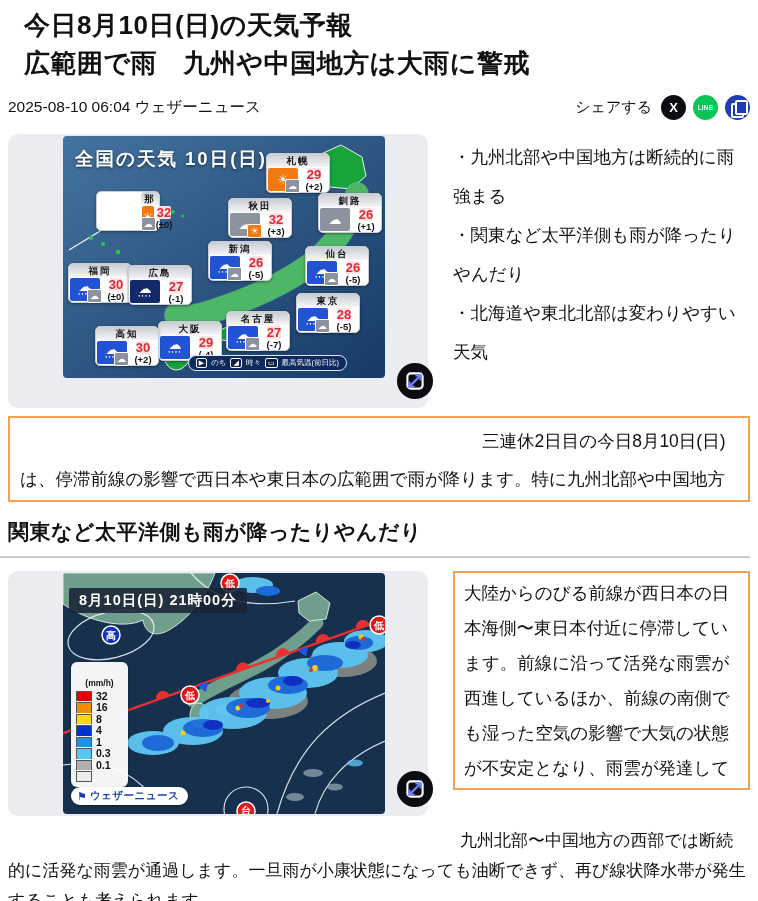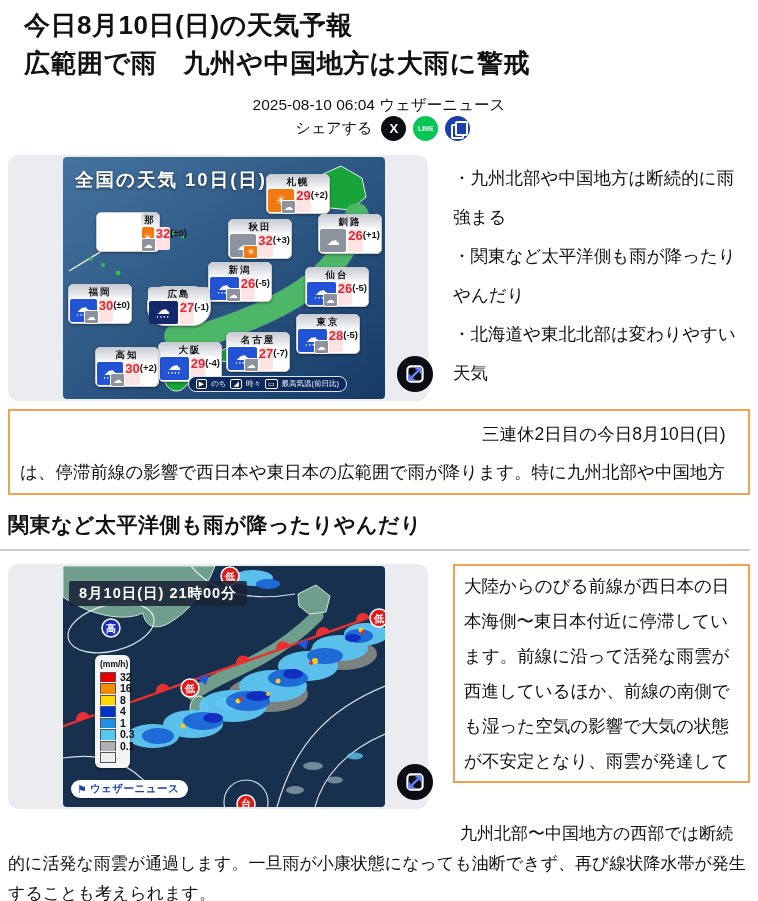--- a/index.html
+++ b/index.html
@@ -2,62 +2,62 @@
 <html><head>
 <meta charset="utf-8">
 <style>
   * { margin:0; padding:0; box-sizing:border-box; }
   body {
     width:758px; height:901px; background:#fff; overflow:hidden;
     font-family:"Liberation Sans","DejaVu Sans",sans-serif; color:#111;
   }
   .header { padding:6px 24px 0; }
   .h1line { font-size:26px; font-weight:800; line-height:38px; letter-spacing:.5px; }
-  .meta-row { margin:13px 8px 0; display:flex; justify-content:space-between; align-items:center;flex-direction:column; }
+  .meta-row { margin:13px 8px 0; display:flex; justify-content:space-between; align-items:center; }
   .date { font-size:15.5px; color:#111; }
   .share { display:flex; align-items:center; gap:7px; }
   .share-label { font-size:15px; margin-right:2px;margin-left:8px; }
   .sicon { width:25px; height:25px; border-radius:50%; display:flex; align-items:center; justify-content:center; cursor:pointer; }
   .sicon.x { background:#0b0d12; color:#fff; font-weight:800; font-size:13px; }
   .sicon.line { background:#06c755; color:#fff; font-weight:800; font-size:6.5px; letter-spacing:.2px; }
   .sicon.copy { background:#1d3fae; position:relative; }
   .sicon.copy::before { content:""; position:absolute; width:9px; height:11px; border:2px solid #fff; border-radius:2px; left:6px; top:8px; background:#1d3fae; }
   .sicon.copy::after { content:""; position:absolute; width:9px; height:11px; border:2px solid #fff; border-radius:2px; left:10px; top:5px; background:#1d3fae; }
 
   .row { display:flex; margin:14px 8px 0; gap:25px; }
   .media-card { width:420px; flex:none; background:#ebecf0; border-radius:10px; position:relative; }
-  .card1 { height:246px; } .card2 { height:245px; }
+  .card1 { height:274px; } .card2 { height:245px; }
   .map-stage { position:absolute; left:55px; top:2px; width:322px; height:242px; border-radius:4px; overflow:hidden; cursor:pointer; }
   .card2 .map-stage { height:241px; }
   .map-stage svg.bg { position:absolute; left:0; top:0; width:100%; height:100%; }
   .map-title { position:absolute; left:12px; top:10px; color:#fff; font-weight:800; font-size:18.5px; letter-spacing:2px; text-shadow:0 1px 3px rgba(0,0,0,.6); }
 
   
   .tile { position:absolute; width:64px; background:#fff; border-radius:5px; border:1px solid #c9ccd3; box-shadow:0 1px 3px rgba(0,0,0,.4); overflow:visible; }
   .tile-name { height:13px; line-height:13px; text-align:center; font-size:9.5px; font-weight:800; letter-spacing:2px; background:linear-gradient(#c9ccd2,#f4f5f7); border-radius:4px 4px 0 0; }
   .tile-body { display:flex; height:25px; padding:1px; }
   .wicon { position:relative; width:30px; height:23px; border-radius:2px; display:flex; flex-direction:column; align-items:center; justify-content:center; }
   .glyph { color:#fff; font-size:13px; line-height:12px; }
   .drops { color:#fff; font-size:8px; line-height:5px; letter-spacing:1.5px; font-weight:700; }
   .sub { position:absolute; right:-2px; bottom:-2px; width:15px; height:14px; border:1.5px solid #fff; border-radius:2px; display:flex; align-items:center; justify-content:center; }
   .sub .sub-glyph { font-size:9px; color:#fff; line-height:1; }
   .w-sun { background:#f2790f; } .w-cloud { background:#8d939e; }
   .w-rain { background:#2153d4; } .w-heavyrain { background:#13296b; }
-  .tcol { flex:1; display:flex; flex-direction:row; padding-left:2px; }
+  .tcol { flex:1; display:flex; flex-direction:column; padding-left:2px;align-items:center; }
   .temp { background:#fbe3e4; color:#e02834; font-weight:800; font-size:13px; text-align:center; line-height:13px; border-radius:2px; }
   .diff { font-size:9.5px; font-weight:700; text-align:center; line-height:11px; }
 
   .map-key { position:absolute; right:38px; bottom:7px; background:#0d2a5e; border:1px solid #dfe6f2; border-radius:10px; color:#fff; font-size:7.5px; padding:2px 7px; display:flex; align-items:center; gap:4px; white-space:nowrap; }
   .map-key .kglyph { font-size:7px; background:#09214c; border:1px solid #fff; border-radius:2px; padding:0 2px; }
 
   .expand-btn { position:absolute; right:-6px; bottom:8px; width:38px; height:38px; cursor:pointer; }
 
   
   .radar-time { position:absolute; left:6px; top:15px; background:rgba(25,34,54,.88); color:#fff; font-weight:800; font-size:14.5px; padding:3px 10px; border-radius:2px; letter-spacing:1px; }
-  .radar-legend { position:absolute; left:32px; top:89px; width:35px; background:rgba(255,255,255,.95); border-radius:6px; padding:4px 5px 5px; box-shadow:0 1px 3px rgba(0,0,0,.4); }
+  .radar-legend { position:absolute; left:8px; top:89px; width:57px; background:rgba(255,255,255,.95); border-radius:6px; padding:16px 5px 5px; box-shadow:0 1px 3px rgba(0,0,0,.4); }
   .radar-legend .ltitle { font-size:8.5px; font-weight:800; text-align:center; margin-bottom:2px; }
   .lrow { display:flex; align-items:center; height:11.5px; }
   .lsw { width:16px; height:10.5px; border:1px solid #555; border-bottom:none; flex:none; }
   .lrow:last-child .lsw { border-bottom:1px solid #555; }
   .lval { font-size:10.5px; font-weight:800; padding-left:4px; line-height:1; }
   .radar-logo { position:absolute; left:8px; bottom:9px; background:#fff; border-radius:11px; padding:2px 9px 2px 6px; display:flex; align-items:center; gap:3px; box-shadow:0 1px 2px rgba(0,0,0,.4); }
   .radar-logo .flag { color:#1a3faa; font-size:11px; }
   .radar-logo .ltext { color:#1a3faa; font-weight:800; font-size:10.5px; letter-spacing:.5px; }
 
   
@@ -232,21 +232,21 @@
                   <span class="sub-glyph">☁</span>
                 </span>
       </div>
       <div class="tcol">
         <span class="temp">30</span>
         <span class="diff">(±0)</span>
       </div>
     </div>
   </div>
 
-  <div class="tile" style="left: 84px; top: 129px; border-radius: 18px;">
+  <div class="tile" style="left: 65px; top: 129px;">
     <div class="tile-name">広島</div>
     <div class="tile-body">
       <div class="wicon w-heavyrain">
         <span class="glyph">☁</span>
         <span class="drops">''''</span>
 
       </div>
       <div class="tcol">
         <span class="temp">27</span>
         <span class="diff">(-1)</span>

